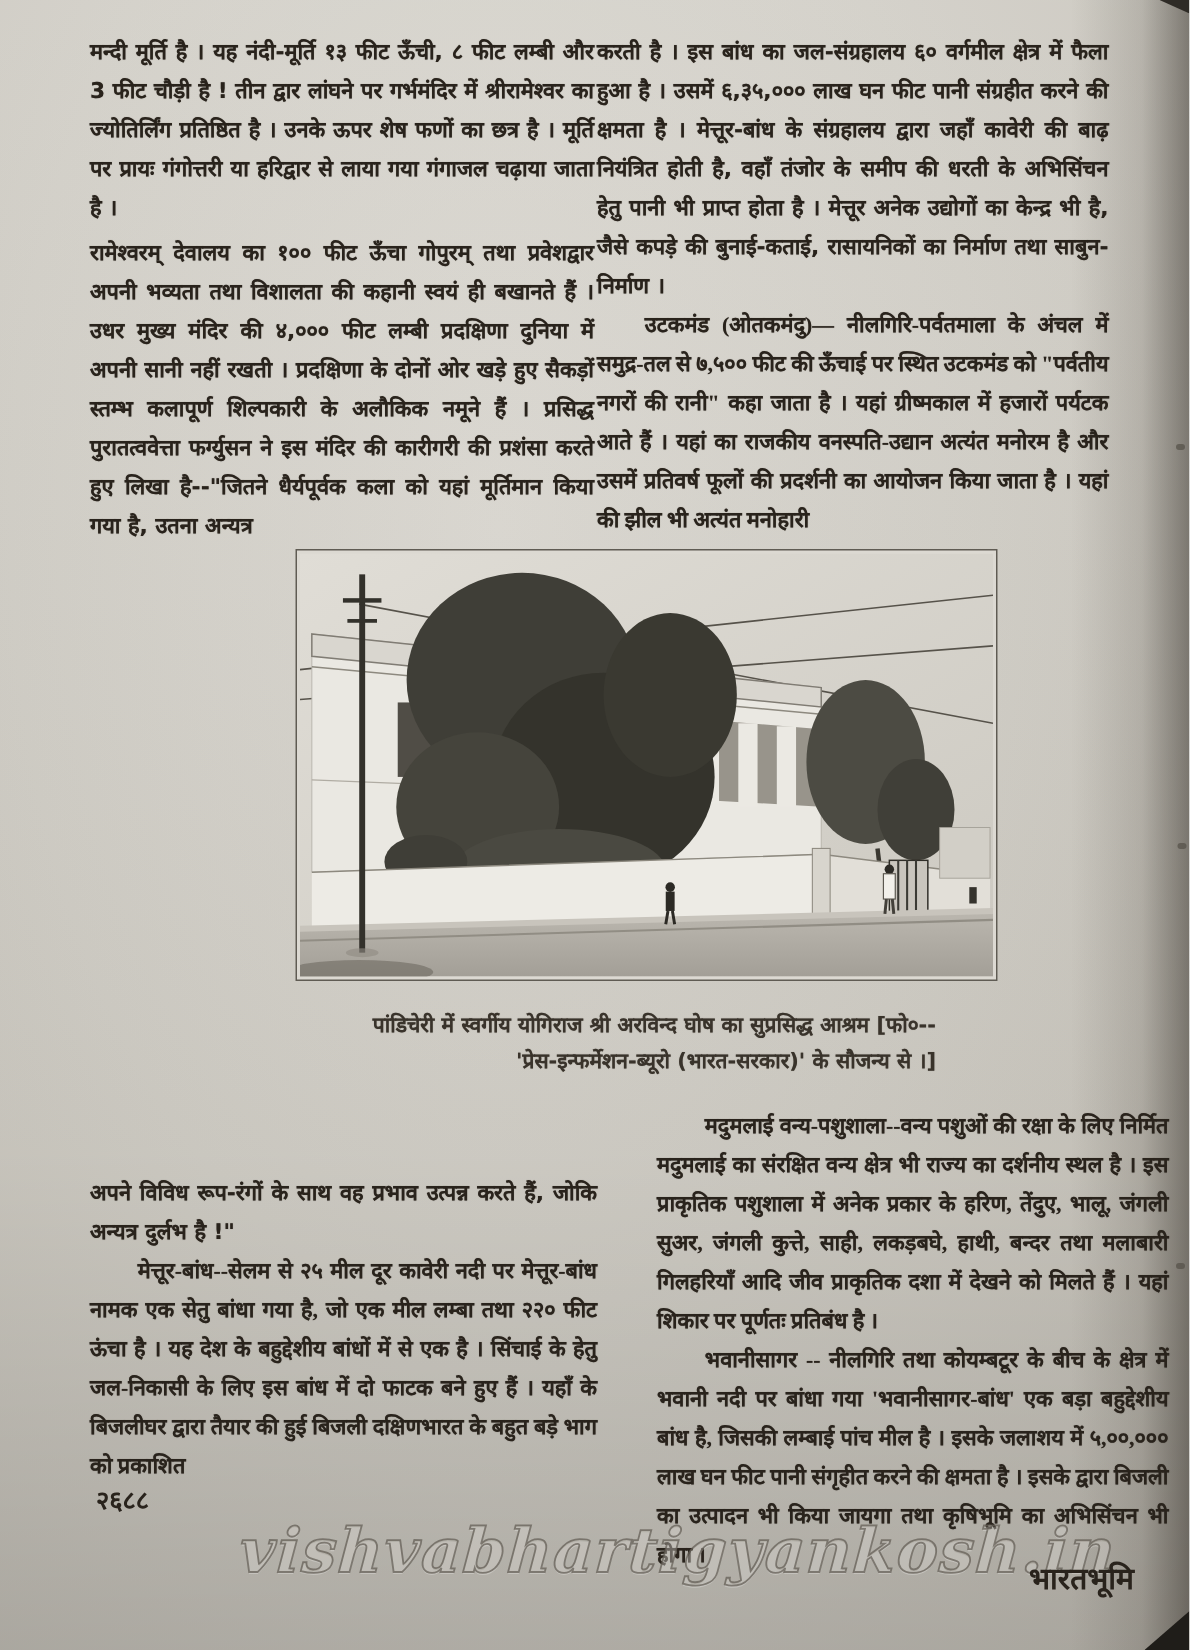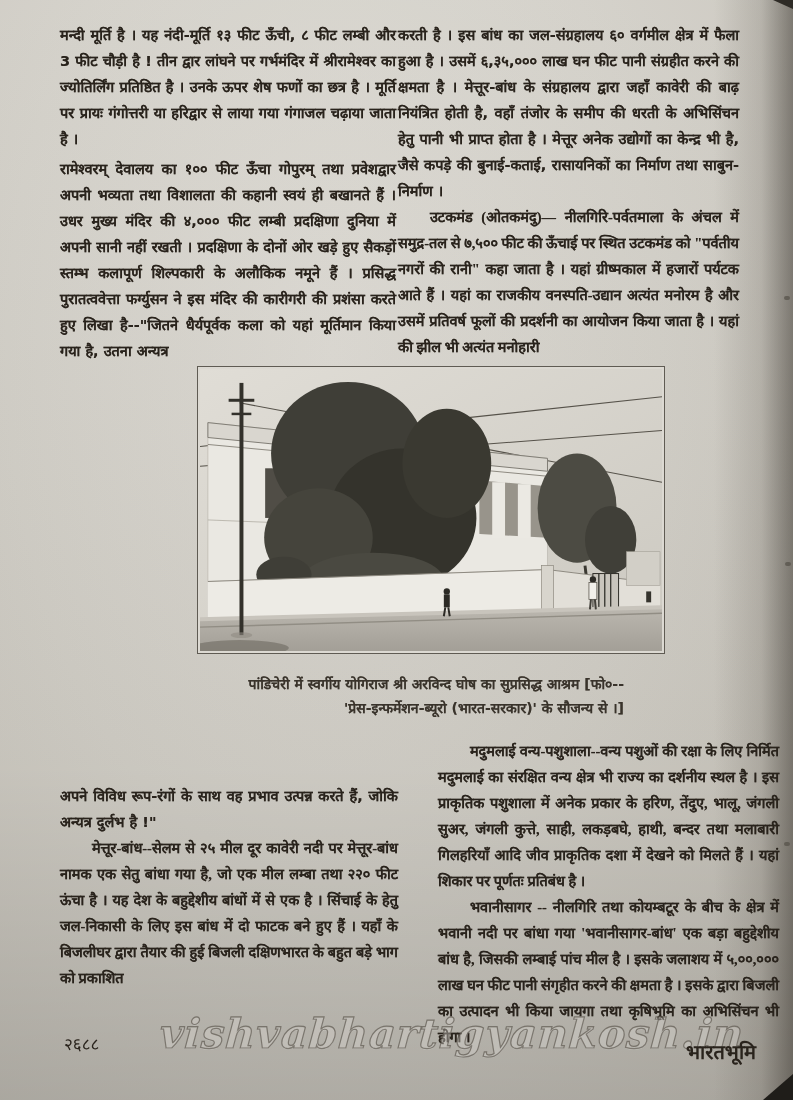--- a/index.html
+++ b/index.html
@@ -21,21 +21,21 @@
   .rnarrow{font-size:13px;line-height:25.5px;}
   .rnarrow p.indent-sm{text-indent:0.8em;margin-top:16px;}
   .photo{
     position:absolute;left:197px;top:366px;width:468px;height:288px;
     background:#dcd9d2;border:1px solid #5f5b53;box-sizing:border-box;padding:2px;
   }
   .photo svg{display:block;width:100%;height:100%;}
   .caption{position:absolute;left:168px;top:672px;width:456px;text-align:right;
            font-weight:700;font-size:14px;line-height:24px;color:#39332b;
            text-shadow:0 0 0.5px rgba(57,51,43,0.5);}
-  .pagenum{position:absolute;left:64px;top:1032px;font-size:17px;font-weight:400;}
+  .pagenum{position:absolute;left:64px;top:988px;font-size:17px;font-weight:700;}
   .booktitle{position:absolute;left:686px;top:1038px;font-size:20px;font-weight:700;}
   .watermark{
     position:absolute;left:160px;top:1010px;width:480px;text-align:center;
     font-family:"DejaVu Serif",serif;font-style:italic;font-weight:700;
     font-size:41px;letter-spacing:1px;transform:skewX(-4deg);
     color:rgba(170,165,154,0.18);
     -webkit-text-stroke:1.2px rgba(98,93,84,0.72);
     text-shadow:0 1px 0 rgba(255,255,255,0.25);
     pointer-events:none;
   }

